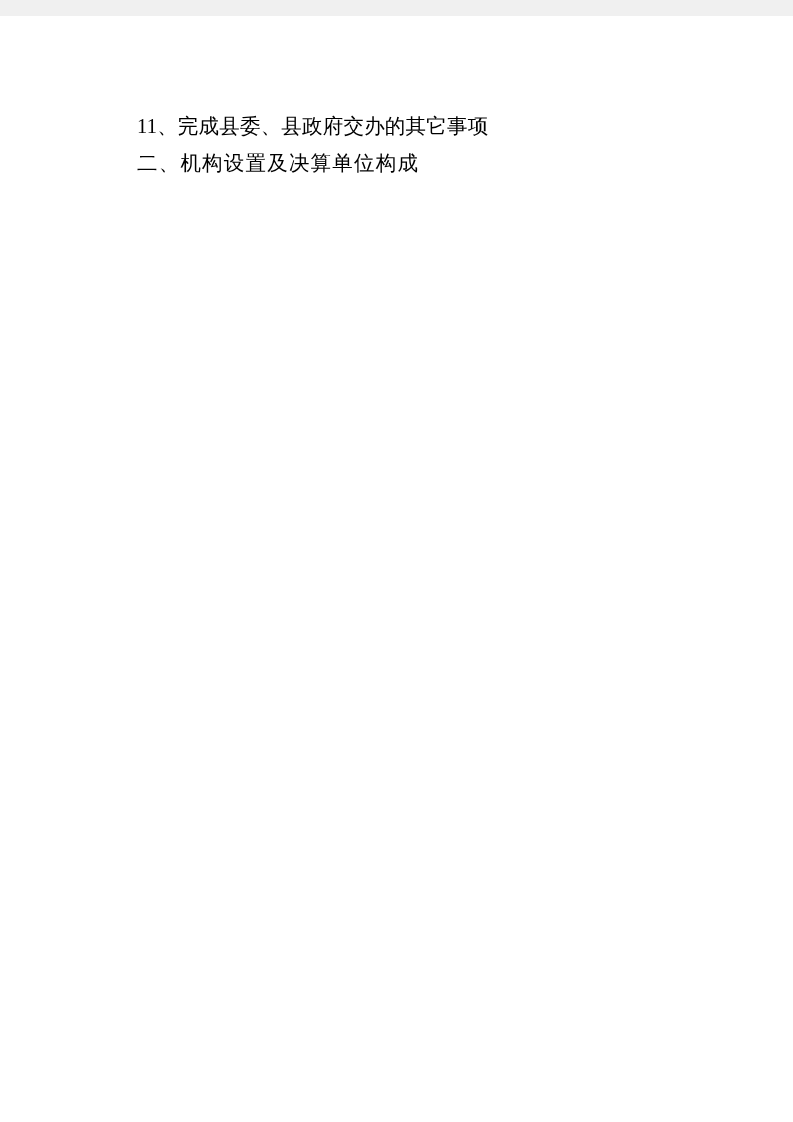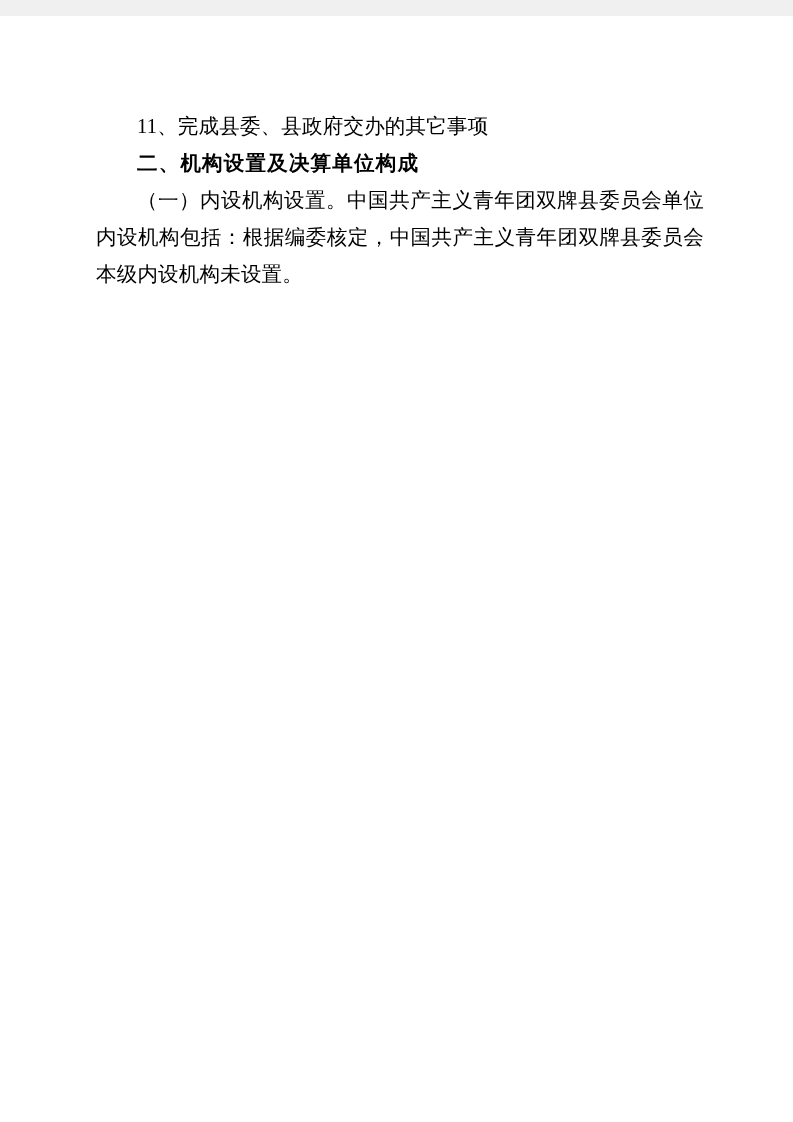--- a/index.html
+++ b/index.html
@@ -31,38 +31,37 @@
     line-height: 37px;
     color: #000000;
     letter-spacing: 0.2px;
     white-space: pre-wrap;
     text-align: justify;
   }
   .indent-1 {
     text-indent: 41px;
   }
   .heading {
-    font-weight: bold;
+    font-weight: normal;
     text-indent: 41px;
     letter-spacing: 1.2px;
   }
   .para {
     margin: 0;
   }
   .para.hanging {
     text-indent: 41px;
   }
 </style>
 </head>
 <body>
 
 <div class="page">
   <div class="content">
 
     <p class="doc-line indent-1 para">11、完成县委、县政府交办的其它事项</p>
 
     <p class="doc-line heading para">二、机构设置及决算单位构成</p>
 
-    <p class="doc-line para hanging">（一）内设机构设置。中国共产主义青年团双牌县委员会单位内设机构包括：根据编委核定，中国共产主义青年团双牌县委员会本级内设机构未设置。</p>
 
 
   </div>
 </div>
 
 </body></html>

